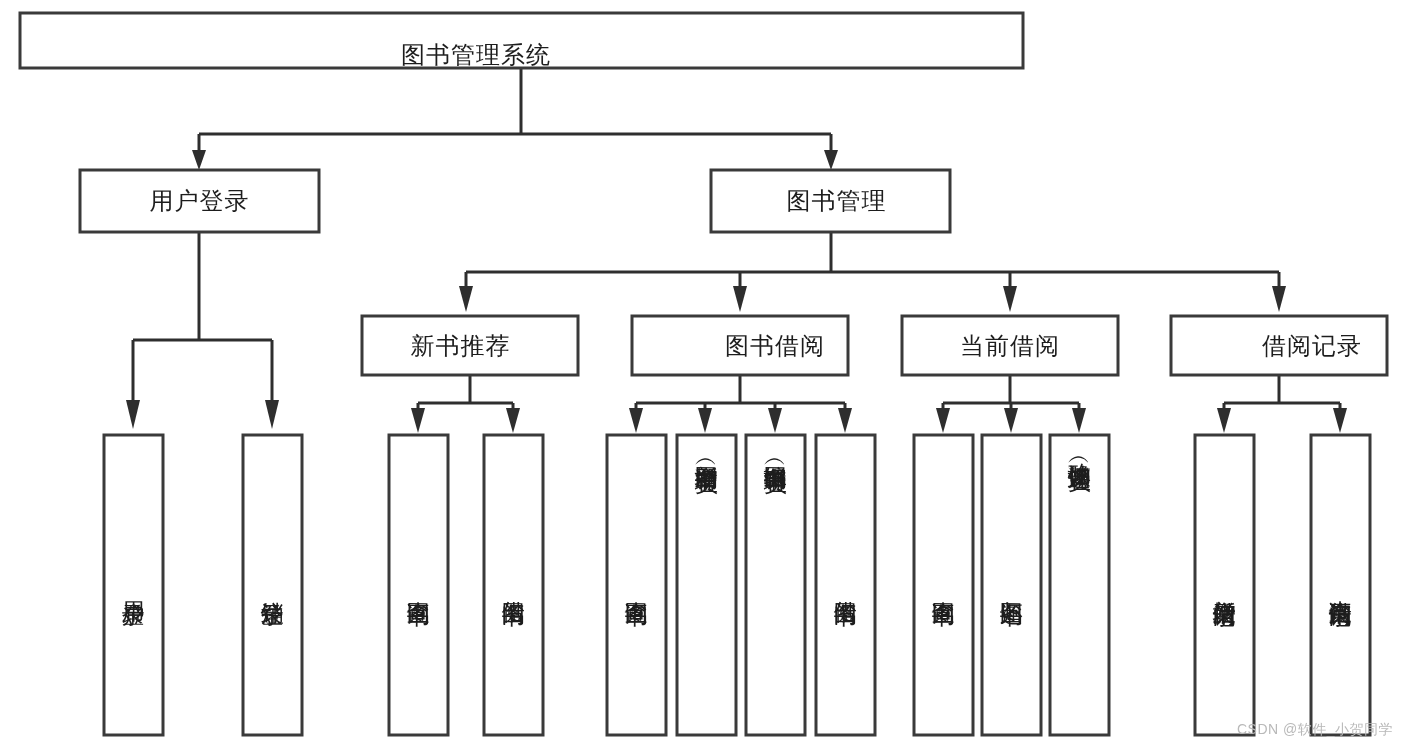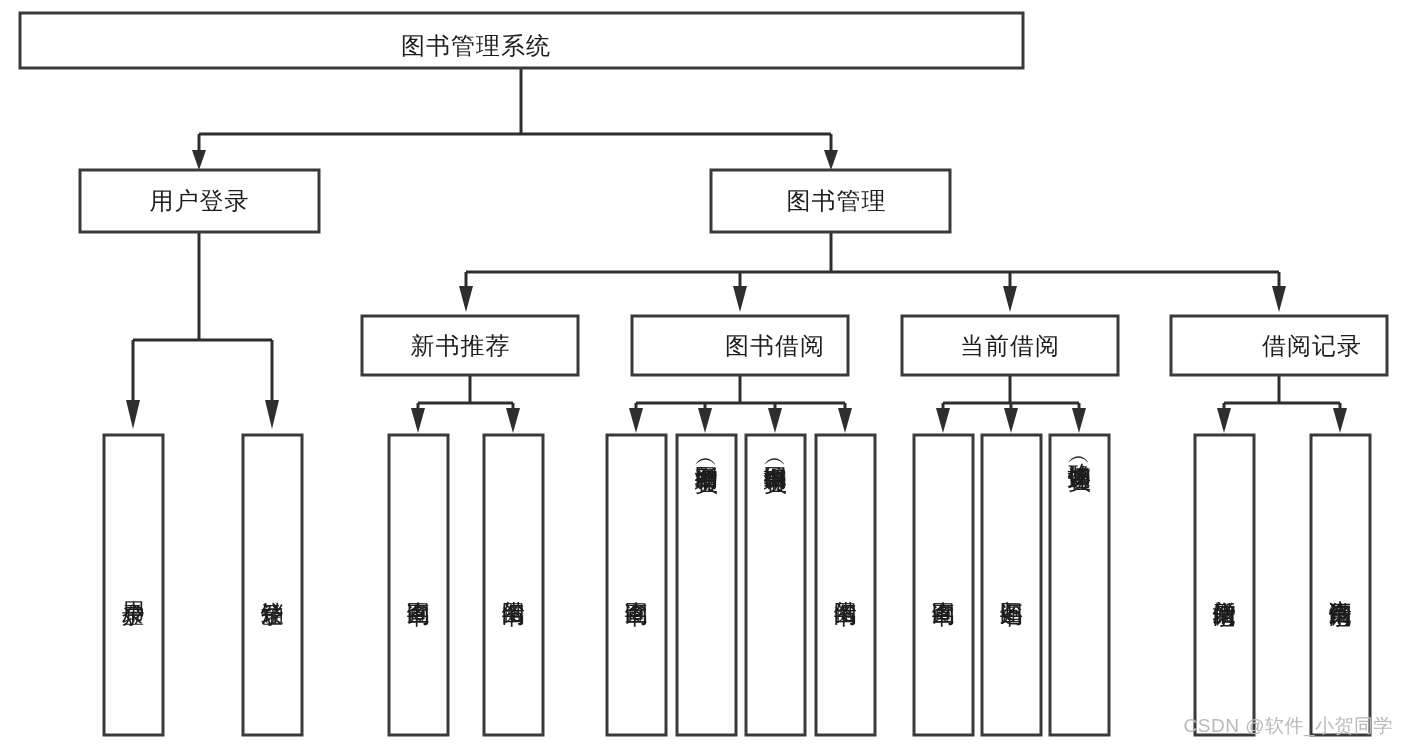--- a/index.html
+++ b/index.html
@@ -63,21 +63,21 @@
     letter-spacing: 1px;
     color: #1d1d1d;
     white-space: nowrap;
     pointer-events: none;
   }
   #watermark {
     position: absolute;
     right: 12px;
     bottom: 8px;
     font-family: "Liberation Sans", "DejaVu Sans", sans-serif;
-    font-size: 19px;
+    font-size: 14px;
     color: #b9b9b9;
     letter-spacing: 0.5px;
     white-space: nowrap;
     pointer-events: none;
   }
 </style>
 </head>
 <body>
 
 <div id="stage">
@@ -184,21 +184,21 @@
     <rect class="node-box" x="816" y="435" width="59" height="300"></rect>
 
     <rect class="node-box" x="914" y="435" width="59" height="300"></rect>
     <rect class="node-box" x="982" y="435" width="59" height="300"></rect>
     <rect class="node-box" x="1050" y="435" width="59" height="300"></rect>
 
     <rect class="node-box" x="1195" y="435" width="59" height="300"></rect>
     <rect class="node-box" x="1311" y="435" width="59" height="300"></rect>
   </svg>
 
-  <div class="hlabel" style="left:20px; top:18px; width:912px; height:55px;border-radius:6px;">图书管理系统</div>
+  <div class="hlabel" style="left:20px; top:27px; width:912px; height:55px;border-radius:6px;">图书管理系统</div>
 
   <div class="hlabel" style="left:80px; top:170px; width:239px; height:62px;">用户登录</div>
   <div class="hlabel" style="left:711px; top:170px; width:251px; height:62px;">图书管理</div>
 
   <div class="hlabel" style="left:362px; top:316px; width:197px; height:59px;">新书推荐</div>
   <div class="hlabel" style="left:667px; top:316px; width:216px; height:59px;">图书借阅</div>
   <div class="hlabel" style="left:902px; top:316px; width:216px; height:59px;text-align:center;">当前借阅</div>
   <div class="hlabel" style="left:1171px; top:316px; width:216px; height:59px;padding-left:33px;">借阅记录</div>
 
   <div class="vlabel" style="left:104px; top:435px; width:59px; height:300px;">用户登录</div>

